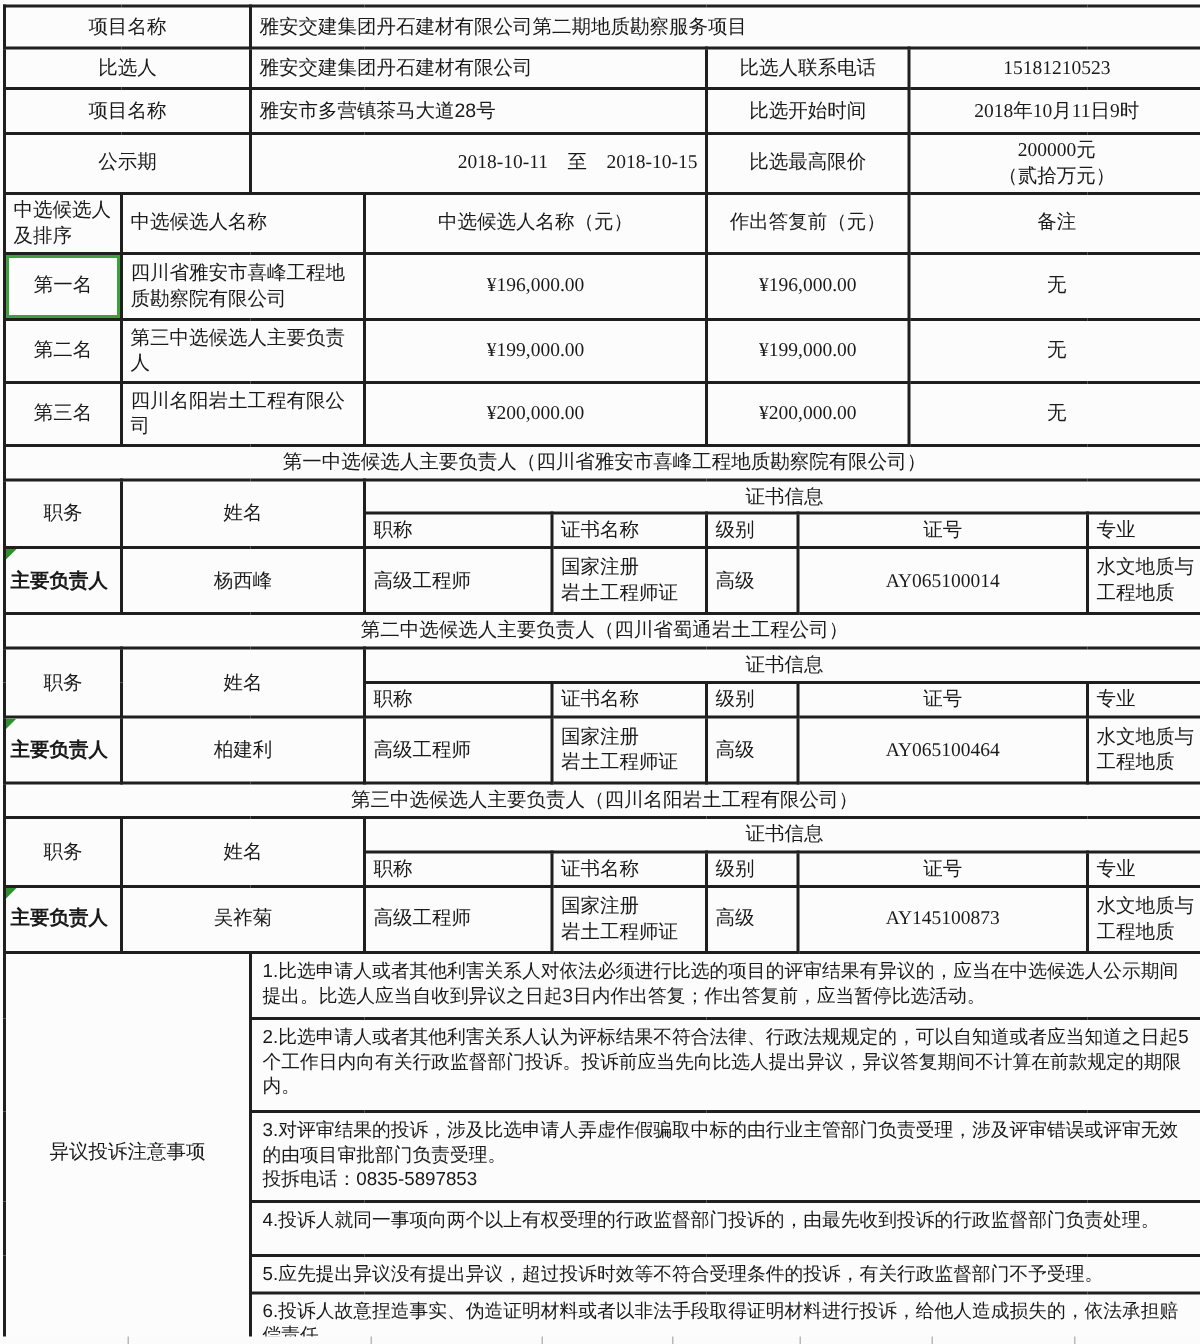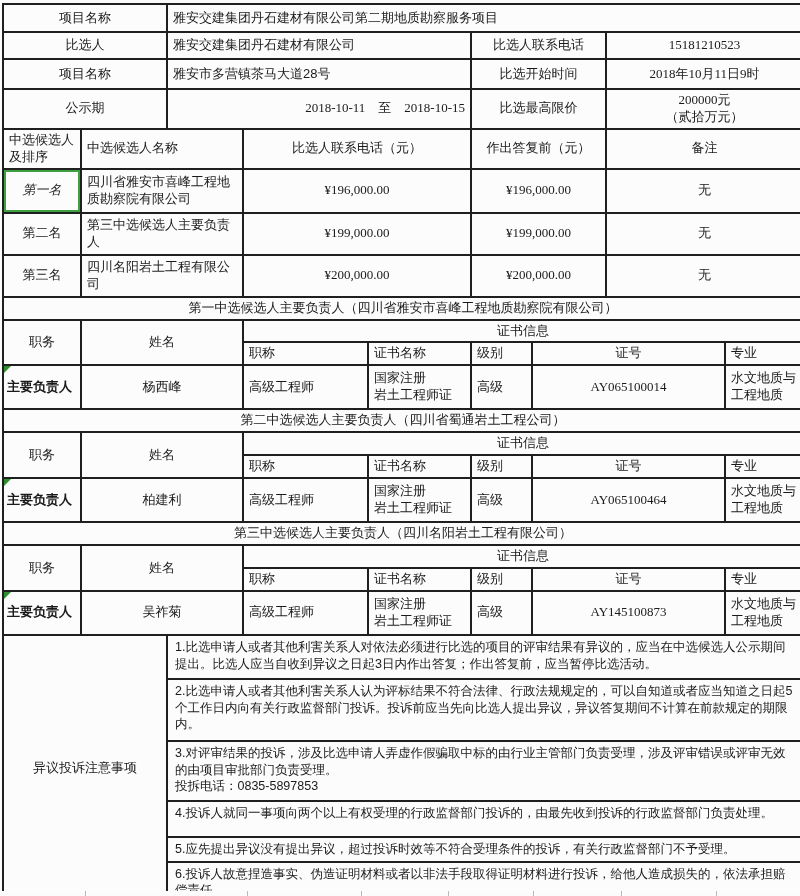--- a/index.html
+++ b/index.html
@@ -11,21 +11,21 @@
   td{border:2px solid #1f1f1f;padding:2px 5px;font-size:13px;line-height:1.3;
      vertical-align:middle;white-space:pre-line;overflow:hidden;}
   td.lbl{text-align:center;}
   td.left{text-align:left;}
   td.ctr{text-align:center;}
   td.num{font-family:"Liberation Serif","DejaVu Serif",serif;text-align:center;}
   td.title-row{text-align:center;padding:1px 4px;}
   td.notice-lbl{text-align:center;}
   td.notice-txt{text-align:left;font-size:12.5px;line-height:1.33;padding:3px 7px;
                 vertical-align:top;}
-  td.sel{box-shadow:inset 0 0 0 2px #3fa03f;font-style:italic;}
+  td.sel{box-shadow:inset 0 0 0 2px #3fa03f;}
   td.rel{position:relative;font-weight:bold;}
   .flag{position:absolute;top:0;left:0;width:0;height:0;
         border-top:7px solid #2f8f2f;border-right:7px solid transparent;}
   .bottom-strip{position:absolute;left:0;bottom:0;width:800px;height:8px;
                 background:#fbfbfb;}
   .bottom-strip i{position:absolute;top:0;width:1px;height:6px;background:#b9b9b9;}
 </style>
 </head>
 <body>
 
@@ -65,21 +65,21 @@
     <td class="left num" style="text-align:right" colspan="3">2018-10-11　至　2018-10-15</td>
     <td class="lbl" colspan="2">比选最高限价</td>
     <td class="num" colspan="2">200000元
 （贰拾万元）</td>
   </tr>
 
   <tr style="height:38px">
     <td class="left">中选候选人
 及排序</td>
     <td class="left" colspan="2">中选候选人名称</td>
-    <td class="ctr" colspan="2">比选人联系电话（元）</td>
+    <td class="ctr" colspan="2">中选候选人名称（元）</td>
     <td class="ctr" colspan="2">作出答复前（元）</td>
     <td class="ctr" colspan="2">备注</td>
   </tr>
 
   <tr style="height:44px">
     <td class="ctr sel">第一名</td>
     <td class="left" colspan="2">四川省雅安市喜峰工程地质勘察院有限公司</td>
     <td class="num" colspan="2">¥196,000.00</td>
     <td class="num" colspan="2">¥196,000.00</td>
     <td class="ctr" colspan="2">无</td>

